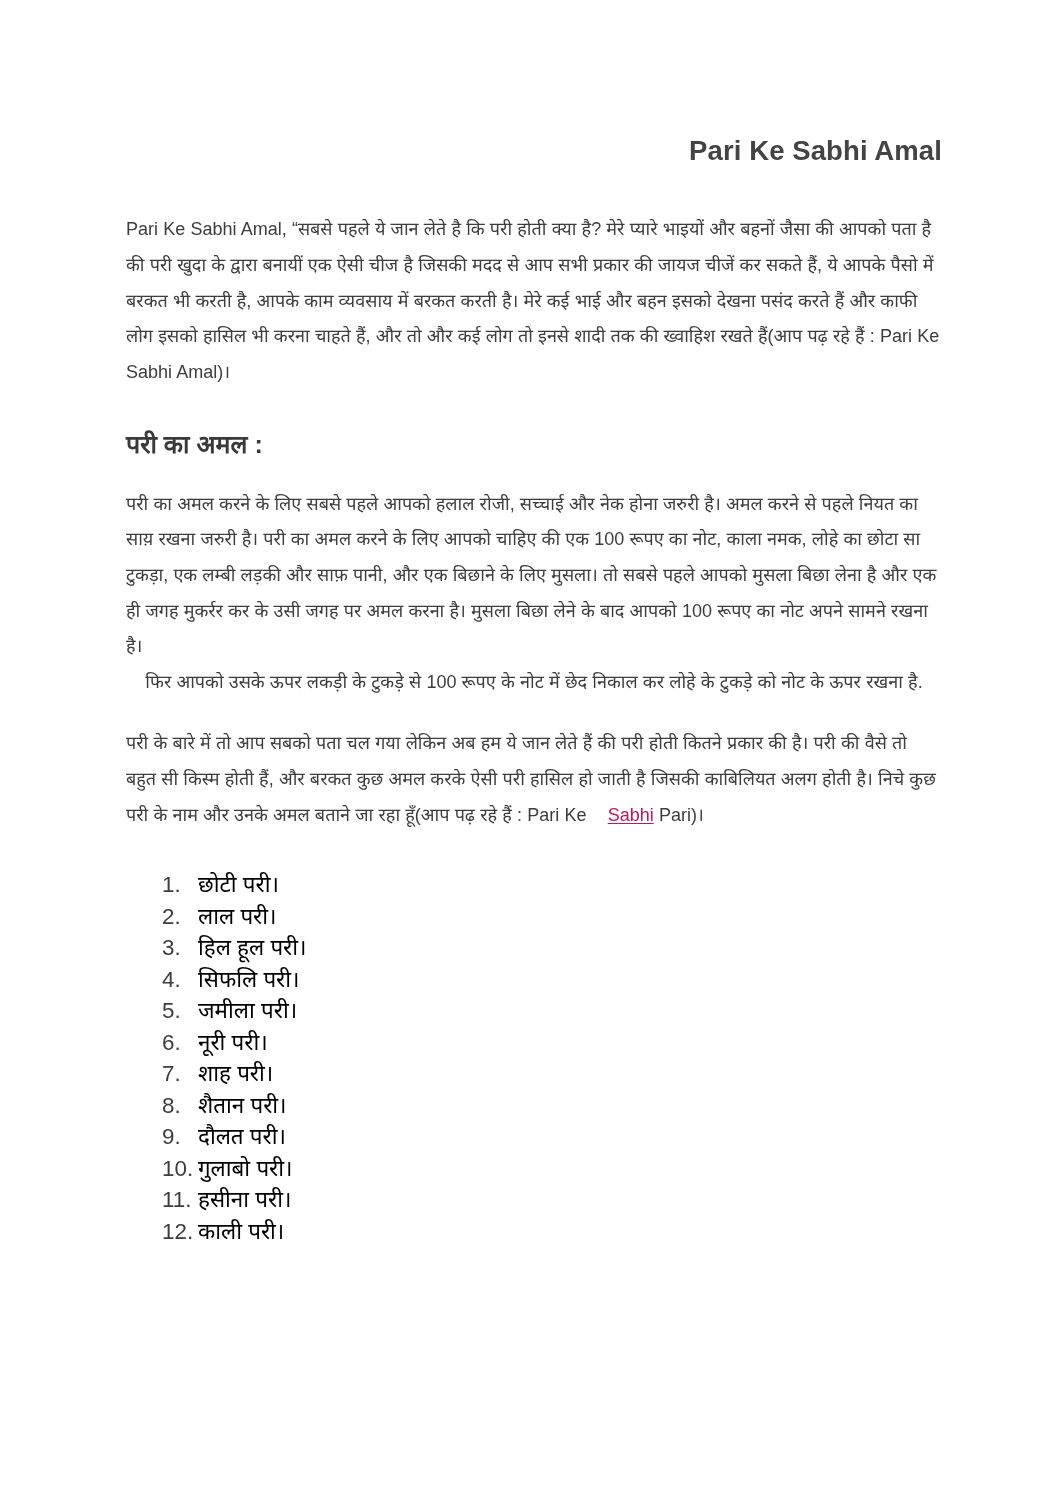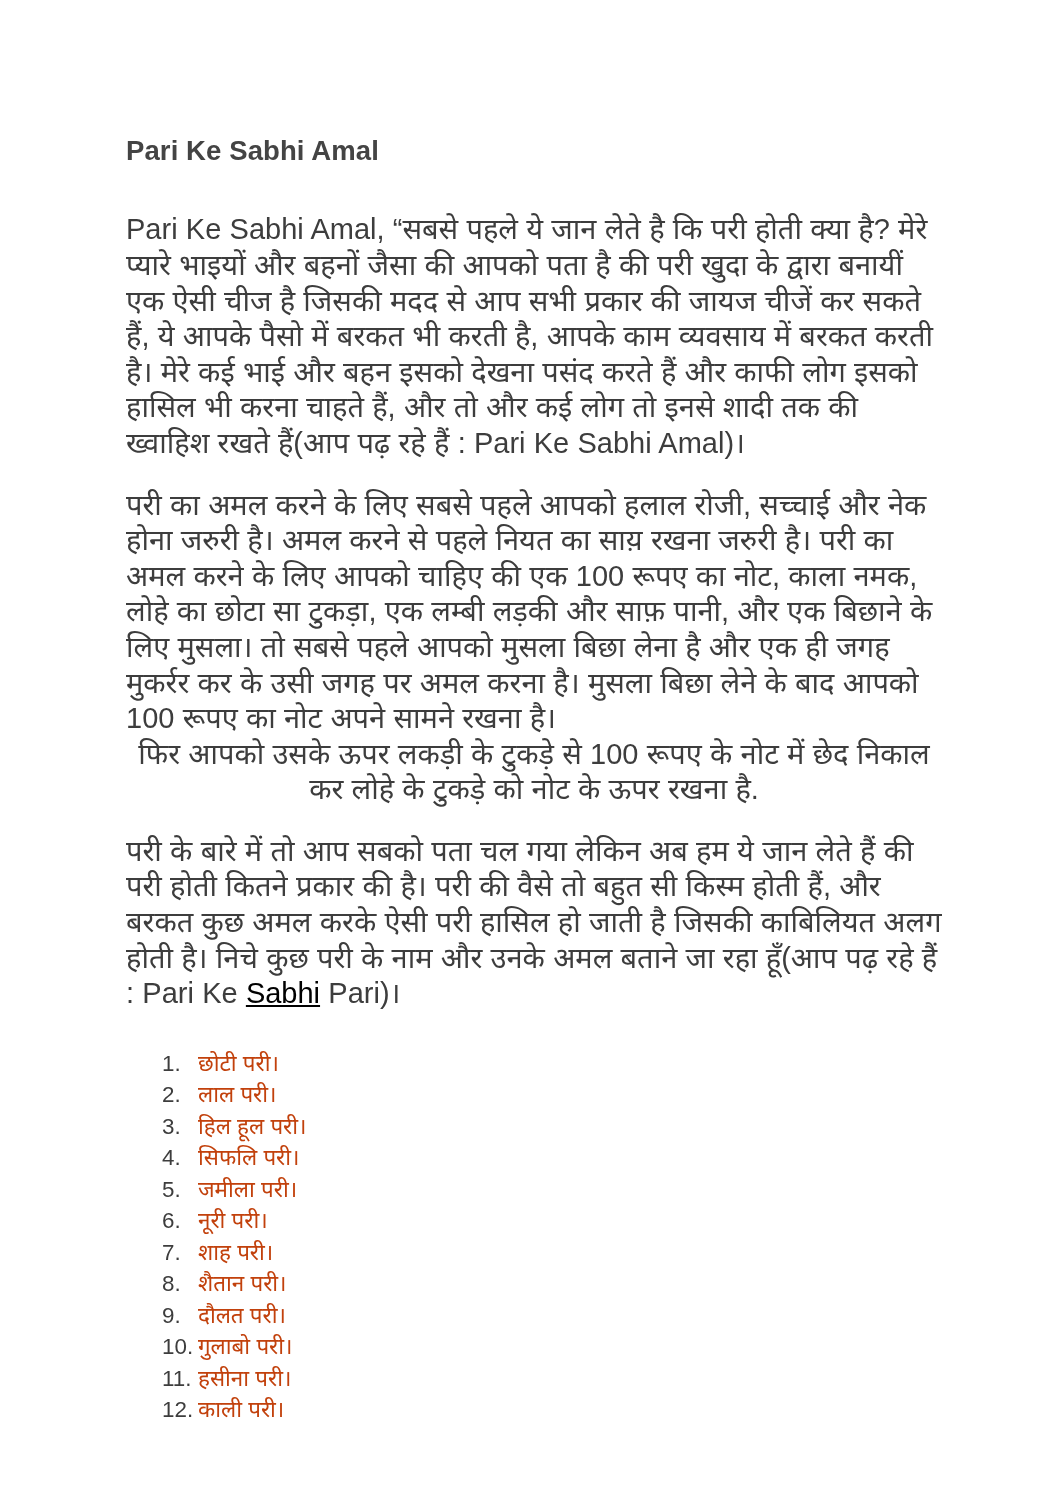--- a/index.html
+++ b/index.html
@@ -29,30 +29,30 @@
     left: 126px;
     top: 130px;
     width: 816px;
   }
 
   
   .doc-title {
     font-size: 27.5px;
     font-weight: bold;
     color: #444444;
-    text-align: left;
+    text-align: right;
     letter-spacing: 0.1px;
     margin: 0 0 0 0;
     line-height: 1.25;
     padding-top: 4px;
   }
 
   
   .para {
-    font-size: 29px;
+    font-size: 18px;
     line-height: 35.6px;
     color: #3d3d3d;
     margin: 0;
     text-align: left;
     word-spacing: 0.2px;
   }
   .para.first { margin-top: 44px; }
   .para.tight { margin-top: 0; text-align: center; }
 
   
@@ -63,33 +63,34 @@
     margin: 0;
     line-height: 1.3;
   }
   .sec-heading.h-amal { margin-top: 38px; }
   .sec-heading.h-prakar { margin-top: 44px; }
 
   .after-heading { margin-top: 26px; }
 
   
   .link {
-    color: #000000;
+    color: #be185d;
     text-decoration: underline;
     text-underline-offset: 2px;
+    margin-left: 16px;
   }
 
   
   ol.pari-list {
     margin: 36px 0 0 0;
     padding: 0 0 0 0;
     list-style: none;
     counter-reset: pari;
     font-size: 22.4px;
-    color: #c2410c;
+    color: #000000;
   }
   ol.pari-list li {
     counter-increment: pari;
     position: relative;
     padding-left: 72px;
     line-height: 31.5px;
     margin: 0;
   }
   ol.pari-list li::before {
     content: counter(pari) ".";
@@ -106,20 +107,21 @@
 </head>
 <body>
 
 <div class="page">
   <div class="content">
 
     <h1 class="doc-title">Pari Ke Sabhi Amal</h1>
 
     <p class="para first"><span>Pari Ke Sabhi Amal, </span><span>“सबसे पहले ये जान लेते है कि परी होती क्या है? मेरे प्यारे भाइयों और बहनों जैसा की आपको पता है की परी खुदा के द्वारा बनायीं एक ऐसी चीज है जिसकी मदद से आप सभी प्रकार की जायज चीजें कर सकते हैं, ये आपके पैसो में बरकत भी करती है, आपके काम व्यवसाय में बरकत करती है। मेरे कई भाई और बहन इसको देखना पसंद करते हैं और काफी लोग इसको हासिल भी करना चाहते हैं, और तो और कई लोग तो इनसे शादी तक की ख्वाहिश रखते हैं(आप पढ़ रहे हैं : Pari Ke Sabhi Amal)।</span></p>
 
+    <h2 class="sec-heading h-amal">परी का अमल :</h2>
 
     <p class="para after-heading">परी का अमल करने के लिए सबसे पहले आपको हलाल रोजी, सच्चाई और नेक होना जरुरी है। अमल करने से पहले नियत का साय़ रखना जरुरी है। परी का अमल करने के लिए आपको चाहिए की एक 100 रूपए का नोट, काला नमक, लोहे का छोटा सा टुकड़ा, एक लम्बी लड़की और साफ़ पानी, और एक बिछाने के लिए मुसला। तो सबसे पहले आपको मुसला बिछा लेना है और एक ही जगह मुकर्रर कर के उसी जगह पर अमल करना है। मुसला बिछा लेने के बाद आपको 100 रूपए का नोट अपने सामने रखना है।</p>
 
     <p class="para tight">फिर आपको उसके ऊपर लकड़ी के टुकड़े से 100 रूपए के नोट में छेद निकाल कर लोहे के टुकड़े को नोट के ऊपर रखना है.</p>
 
 
     <p class="para after-heading"><span>परी के बारे में तो आप सबको पता चल गया लेकिन अब हम ये जान लेते हैं की परी होती कितने प्रकार की है। परी की वैसे तो बहुत सी किस्म होती हैं, और बरकत कुछ अमल करके ऐसी परी हासिल हो जाती है जिसकी काबिलियत अलग होती है। निचे कुछ परी के नाम और उनके अमल बताने जा रहा हूँ(आप पढ़ रहे हैं : Pari Ke </span><a class="link" href="#">Sabhi</a><span> Pari)।</span></p>
 
     <ol class="pari-list">
       <li>छोटी परी।</li>

